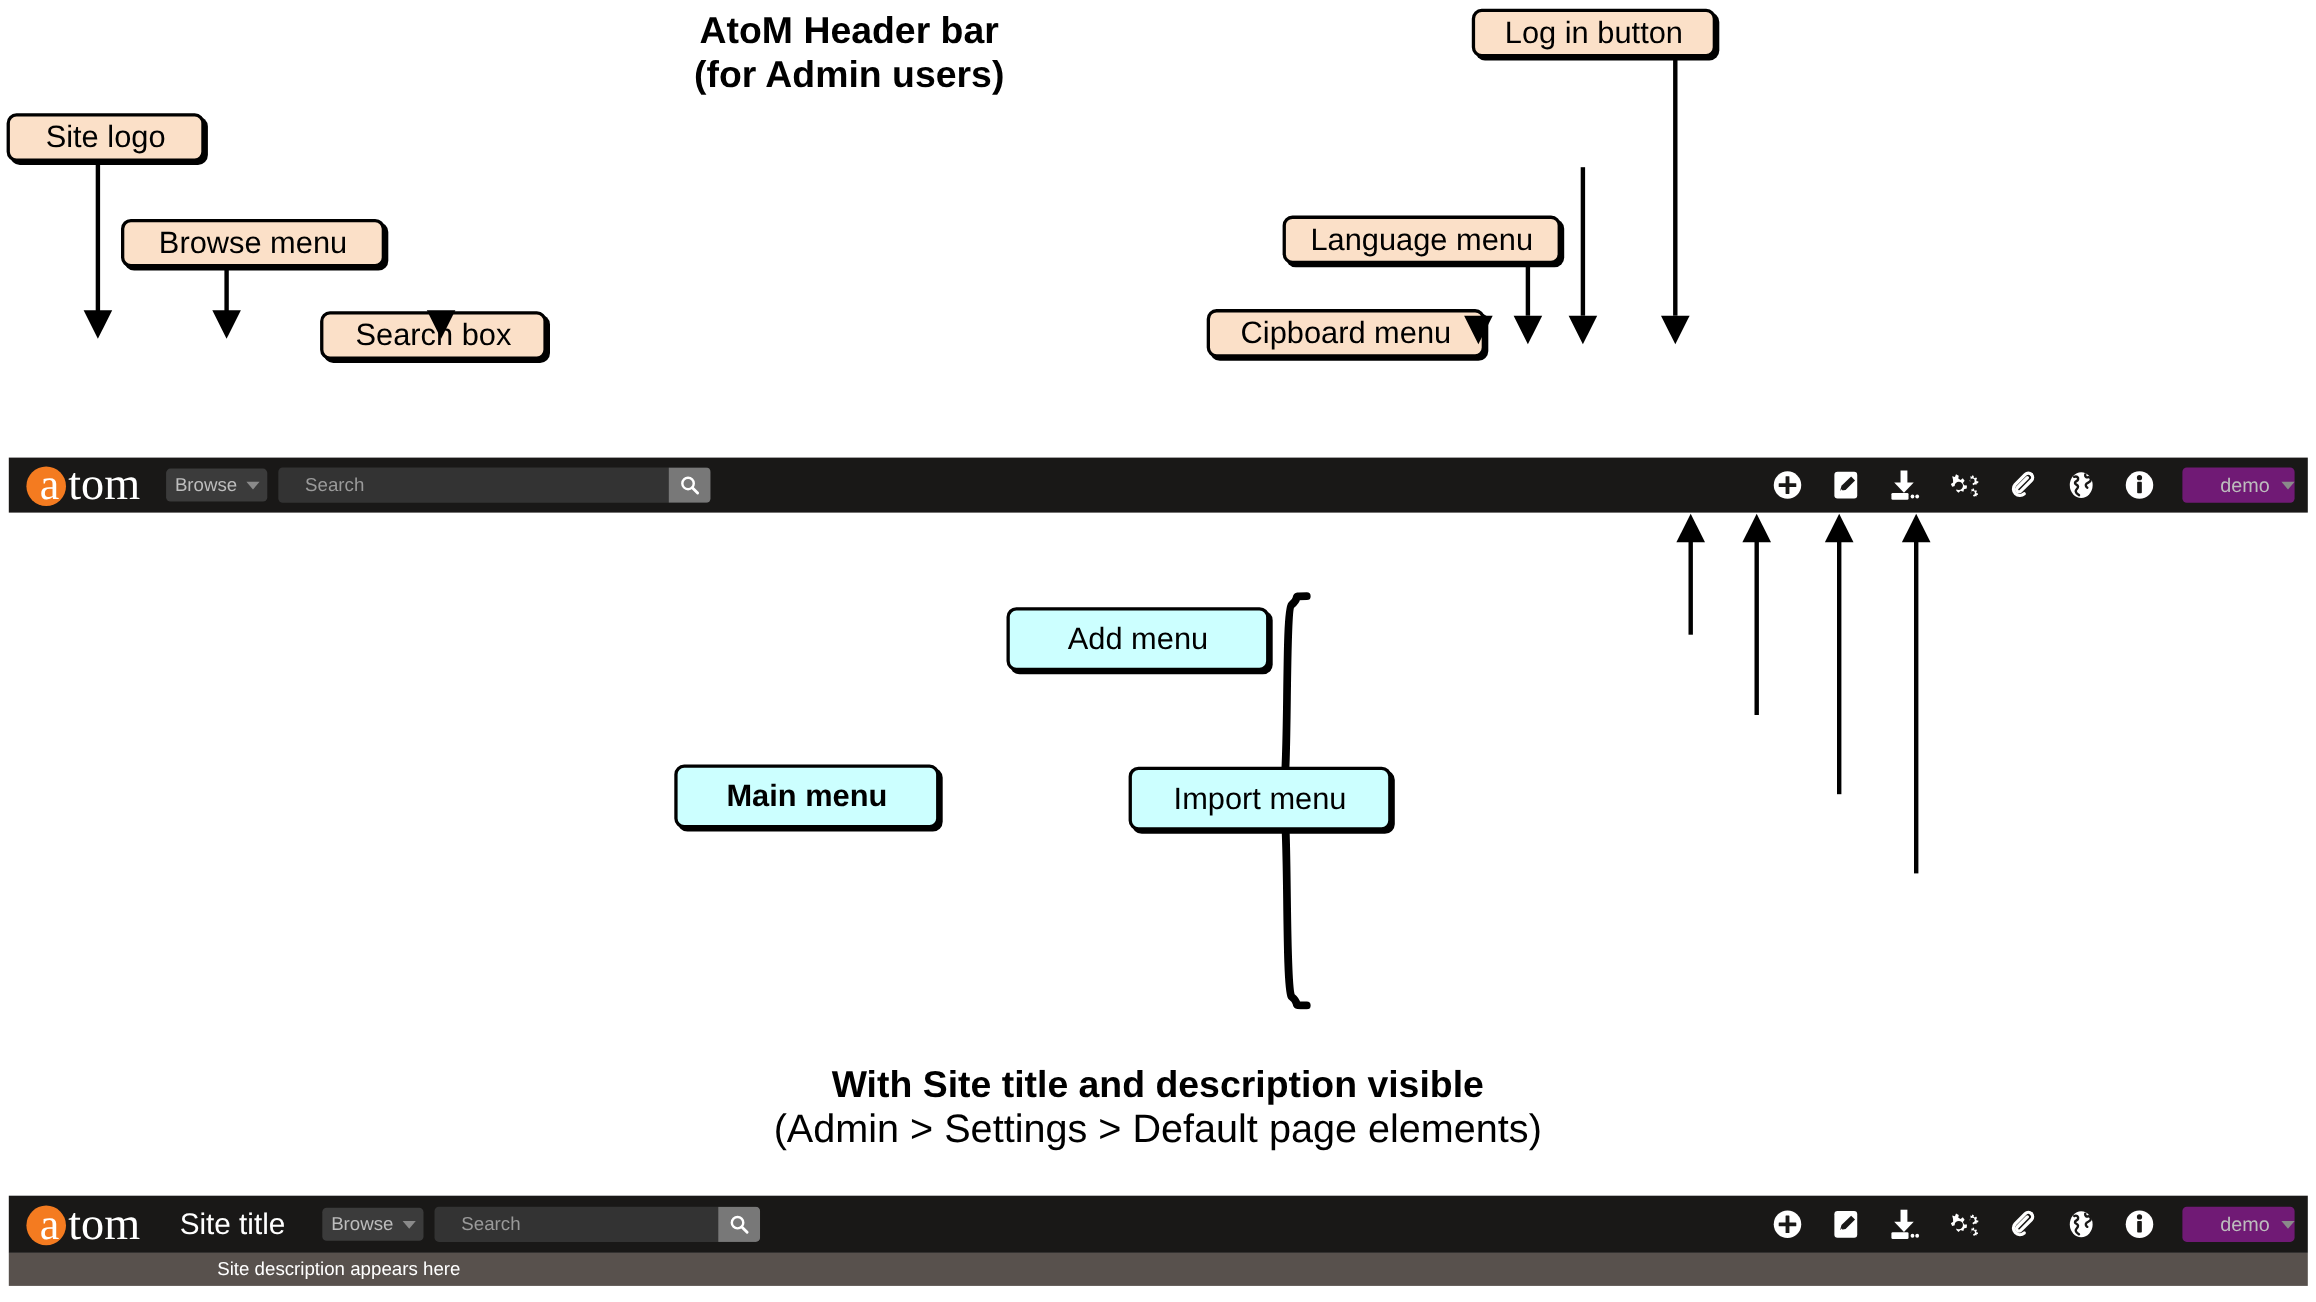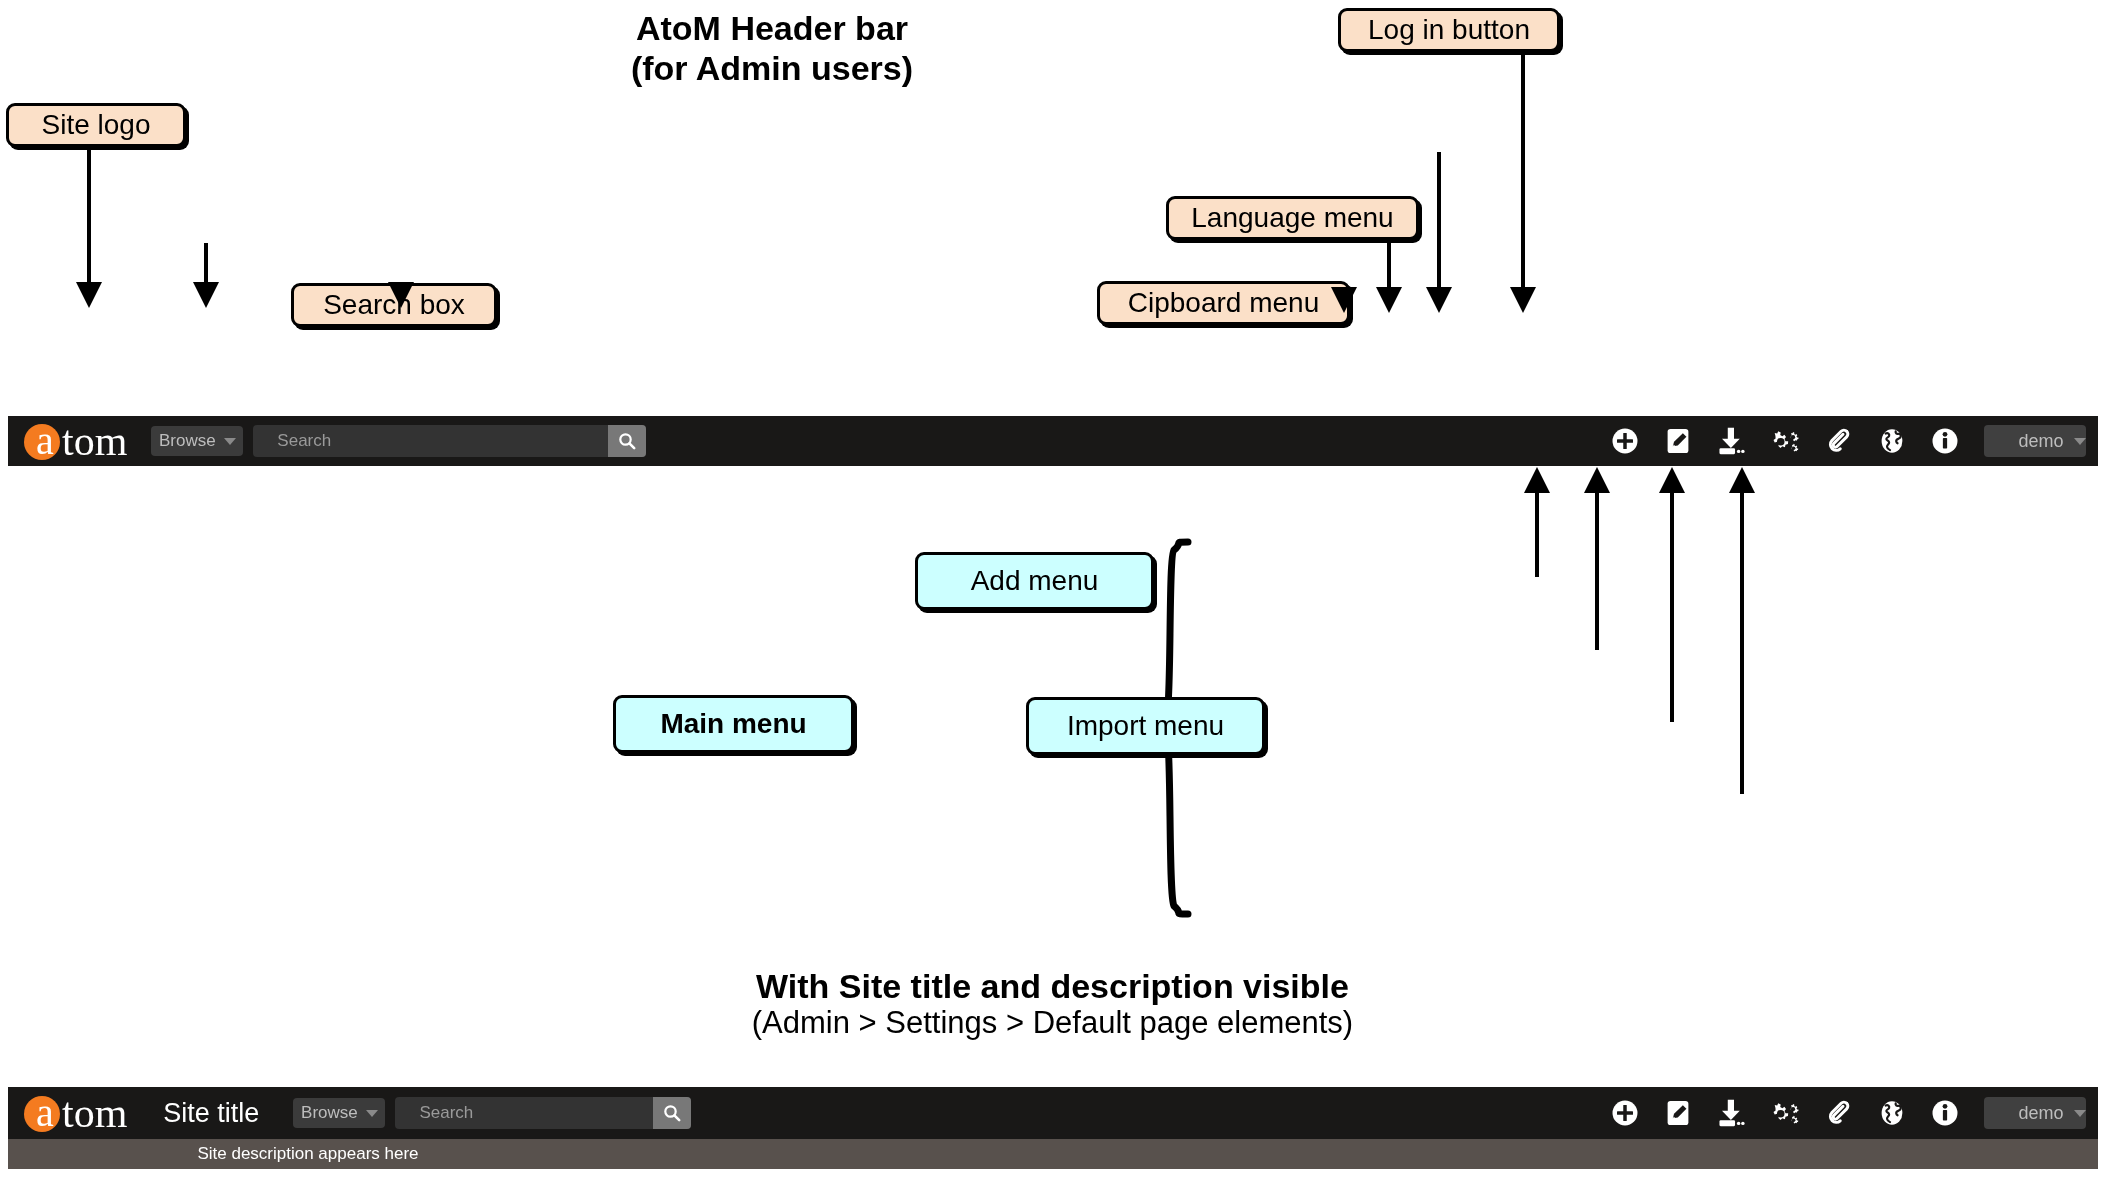--- a/index.html
+++ b/index.html
@@ -17,21 +17,21 @@
   .diagram-title{
     position:absolute;
     text-align:center;
     font-weight:bold;
     color:#000;
     line-height:1.18;
     white-space:pre-line;
   }
   #title-main{left:552px;top:8px;width:440px;font-size:34px;}
   #title-bottom{left:440px;top:966px;width:1225px;font-size:34px;font-weight:bold;}
-  #subtitle-bottom{left:440px;top:1005px;width:1225px;font-size:31px;font-weight:normal;}
+  #subtitle-bottom{left:440px;top:1005px;width:1225px;font-size:36px;font-weight:normal;}
 
   
   .callout{
     position:absolute;
     box-sizing:border-box;
     border:3px solid #000;
     border-radius:9px;
     display:flex;align-items:center;justify-content:center;
     font-size:28px;
     color:#000;
@@ -127,21 +127,21 @@
   .search-btn{
     background:#787878;
     display:flex;align-items:center;justify-content:center;
     height:100%;
   }
   .icon-group{display:flex;align-items:center;}
   .hdr-icon{
     display:flex;align-items:center;justify-content:center;
   }
   .user-btn{
-    background:#404040;
+    background:#701a75;
     color:#bdbdbd;
     display:flex;align-items:center;justify-content:center;
     gap:10px;
     border-radius:4px;
     font-size:18px;
     box-sizing:border-box;
     white-space:nowrap;
     padding-left:34px;
   }
   .desc-bar{
@@ -158,20 +158,23 @@
 <body>
 
 <div id="stage">
 
   <div id="title-main" class="diagram-title">AtoM Header bar
 (for Admin users)</div>
 
   <div class="callout peach" style="left:6px;top:103px;width:180px;height:44px;">
     <span>Site logo</span>
   </div>
+  <div class="callout peach" style="left:110px;top:199px;width:240px;height:44px;">
+    <span>Browse menu</span>
+  </div>
   <div class="callout peach" style="left:291px;top:283px;width:206px;height:44px;">
     <span>Search box</span>
   </div>
   <div class="callout peach" style="left:1097px;top:281px;width:253px;height:44px;">
     <span>Cipboard menu</span>
   </div>
   <div class="callout peach" style="left:1166px;top:196px;width:253px;height:44px;">
     <span>Language menu</span>
   </div>
   <div class="callout peach" style="left:1338px;top:8px;width:222px;height:44px;">

